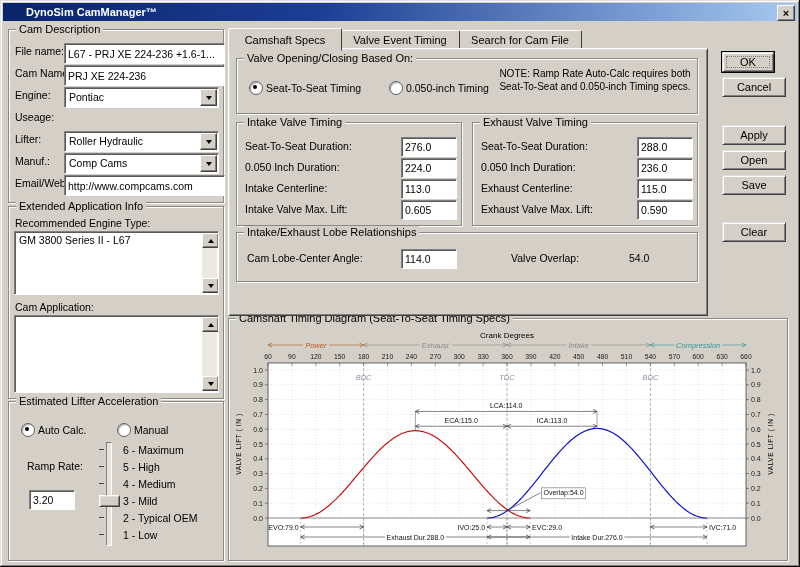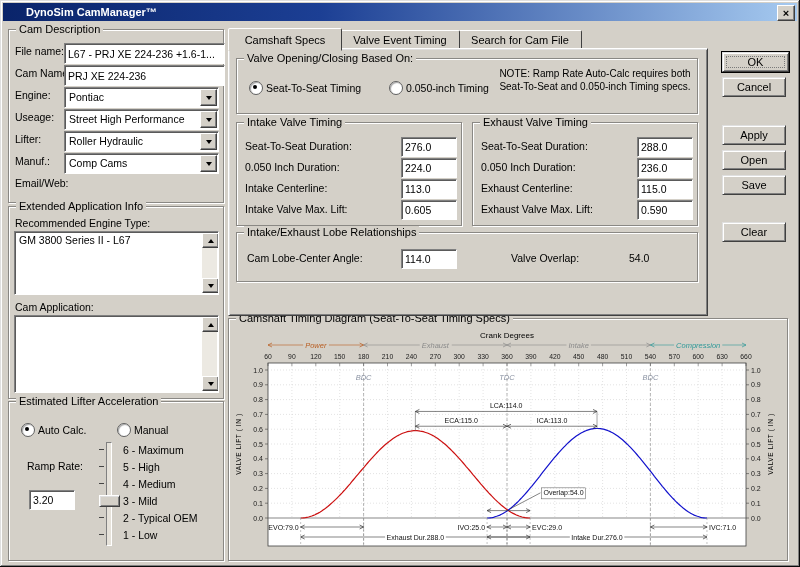--- a/index.html
+++ b/index.html
@@ -75,44 +75,39 @@
 
     <span class="lbl" style="left:6px;top:59px">Engine:</span>
     <div class="sunken" style="left:55px;top:57px;width:153px;height:19px">
       <span class="ddtext">Pontiac</span>
       <span class="ddbtn">
           <span class="tri-down"></span>
         </span>
     </div>
 
     <span class="lbl" style="left:6px;top:81px">Useage:</span>
-    <div class="sunken" style="left:55px;top:79px;width:153px;height:19px">
-      <span class="ddtext">Street High Performance</span>
-      <span class="ddbtn">
-          <span class="tri-down"></span>
-        </span>
-    </div>
 
     <span class="lbl" style="left:6px;top:103px">Lifter:</span>
     <div class="sunken" style="left:55px;top:101px;width:153px;height:19px">
       <span class="ddtext">Roller Hydraulic</span>
       <span class="ddbtn">
           <span class="tri-down"></span>
         </span>
     </div>
 
     <span class="lbl" style="left:6px;top:125px">Manuf.:</span>
     <div class="sunken" style="left:55px;top:123px;width:153px;height:19px">
       <span class="ddtext">Comp Cams</span>
       <span class="ddbtn">
           <span class="tri-down"></span>
         </span>
     </div>
 
     <span class="lbl" style="left:6px;top:147px">Email/Web:</span>
+    <input class="sunken" style="left: 55px; top: 145px; width: 153px; height: 19px;" value="http://www.compcams.com">
   </div>
 
   <div class="group" style="left:8px;top:206px;width:214px;height:191px">
     <span class="legend">Extended Application Info</span>
     <span class="lbl" style="left:6px;top:10px">Recommended Engine Type:</span>
     <div class="sunken tawrap" style="left:5px;top:24px;width:203px;height:62px">
       <textarea class="ta" style="">GM 3800 Series II - L67</textarea>
       <div class="sb">
         <div class="sb-btn" style="top:0">
             <span class="tri-up"></span>
@@ -209,21 +204,21 @@
 
   <div class="group" style="left:236px;top:232px;width:460px;height:48px;z-index:2">
     <span class="legend">Intake/Exhaust Lobe Relationships</span>
     <span class="lbl" style="left:10px;top:19px">Cam Lobe-Center Angle:</span>
     <input class="sunken num" style="left: 164px; top: 16px;" value="114.0">
     <span class="lbl" style="left:274px;top:19px">Valve Overlap:</span>
     <span class="lbl" style="left:392px;top:19px">54.0</span>
   </div>
 
 
-  <button class="btn default" style="left:722px;top:52px;width:67px;height:20px">OK</button>
+  <button class="btn default" style="left:722px;top:52px;width:52px;height:20px">OK</button>
   <button class="btn" style="left:722px;top:77px;width:64px;height:20px">Cancel</button>
   <button class="btn" style="left:722px;top:125px;width:64px;height:20px">Apply</button>
   <button class="btn" style="left:722px;top:150px;width:64px;height:20px">Open</button>
   <button class="btn" style="left:722px;top:175px;width:64px;height:20px">Save</button>
   <button class="btn" style="left:722px;top:222px;width:64px;height:20px">Clear</button>
 
   <div class="group" style="left:228px;top:318px;width:558px;height:241px">
     <span class="legend">Camshaft Timing Diagram (Seat-To-Seat Timing Specs)</span>
     <svg id="timing-svg" style="position:absolute;left:3px;top:9px;width:550px;height:226px" viewBox="0 0 550 224">
         <rect x="36" y="34" width="478" height="183" fill="#fff" stroke="#404040" stroke-width="0.8"></rect>

